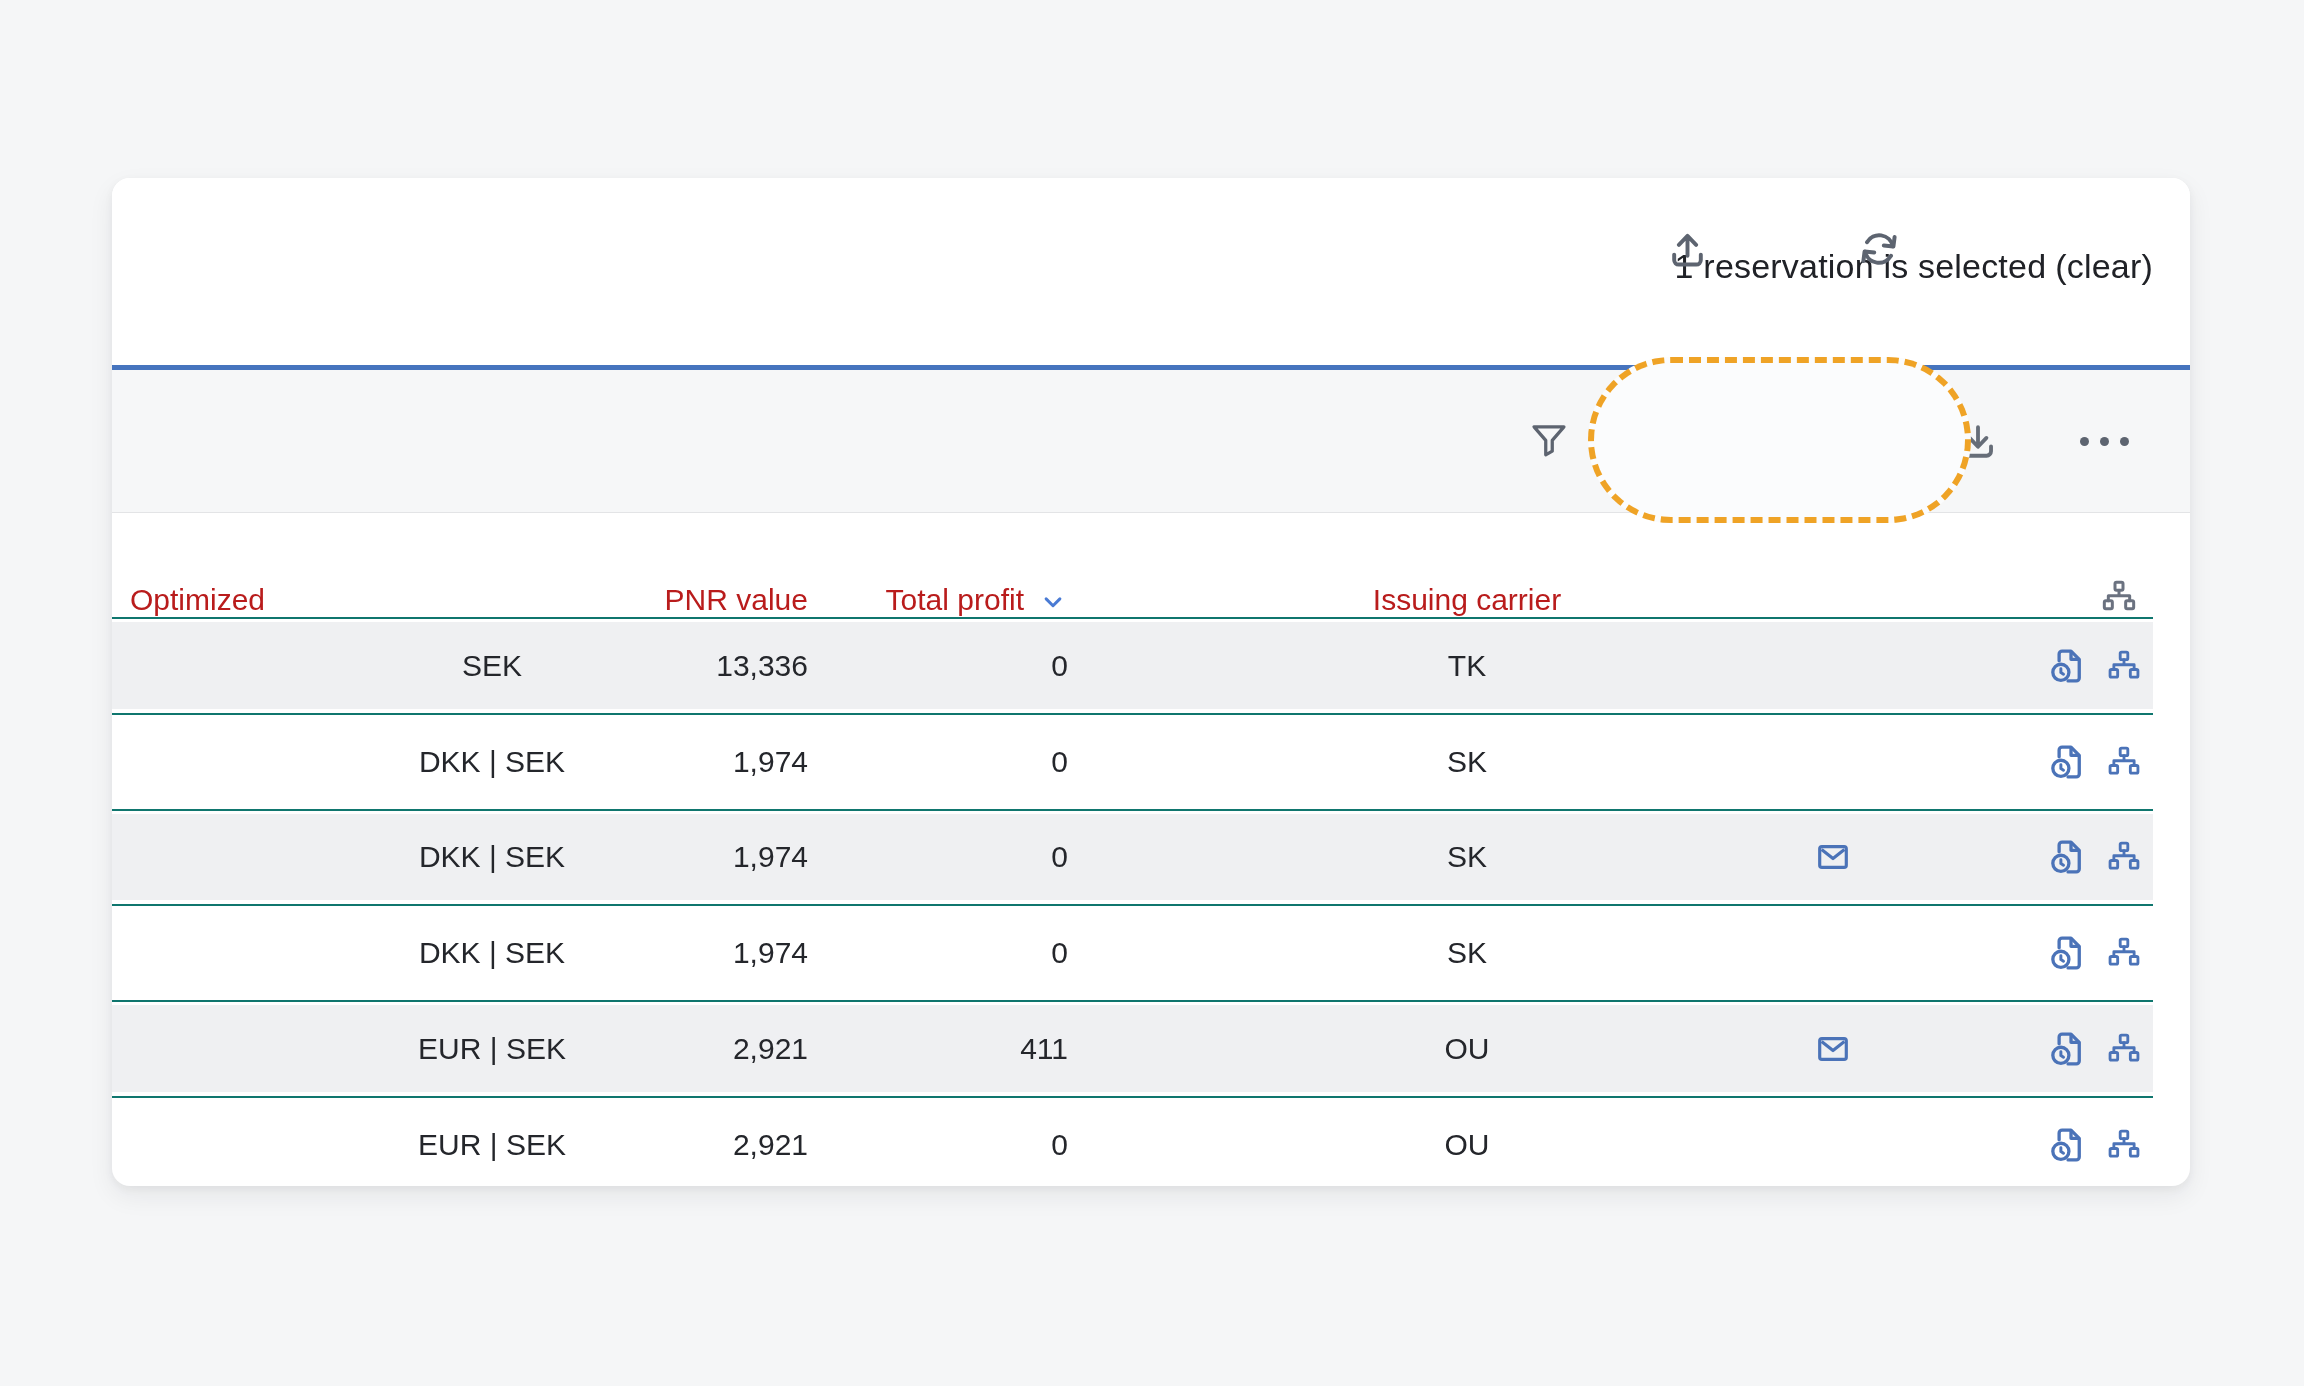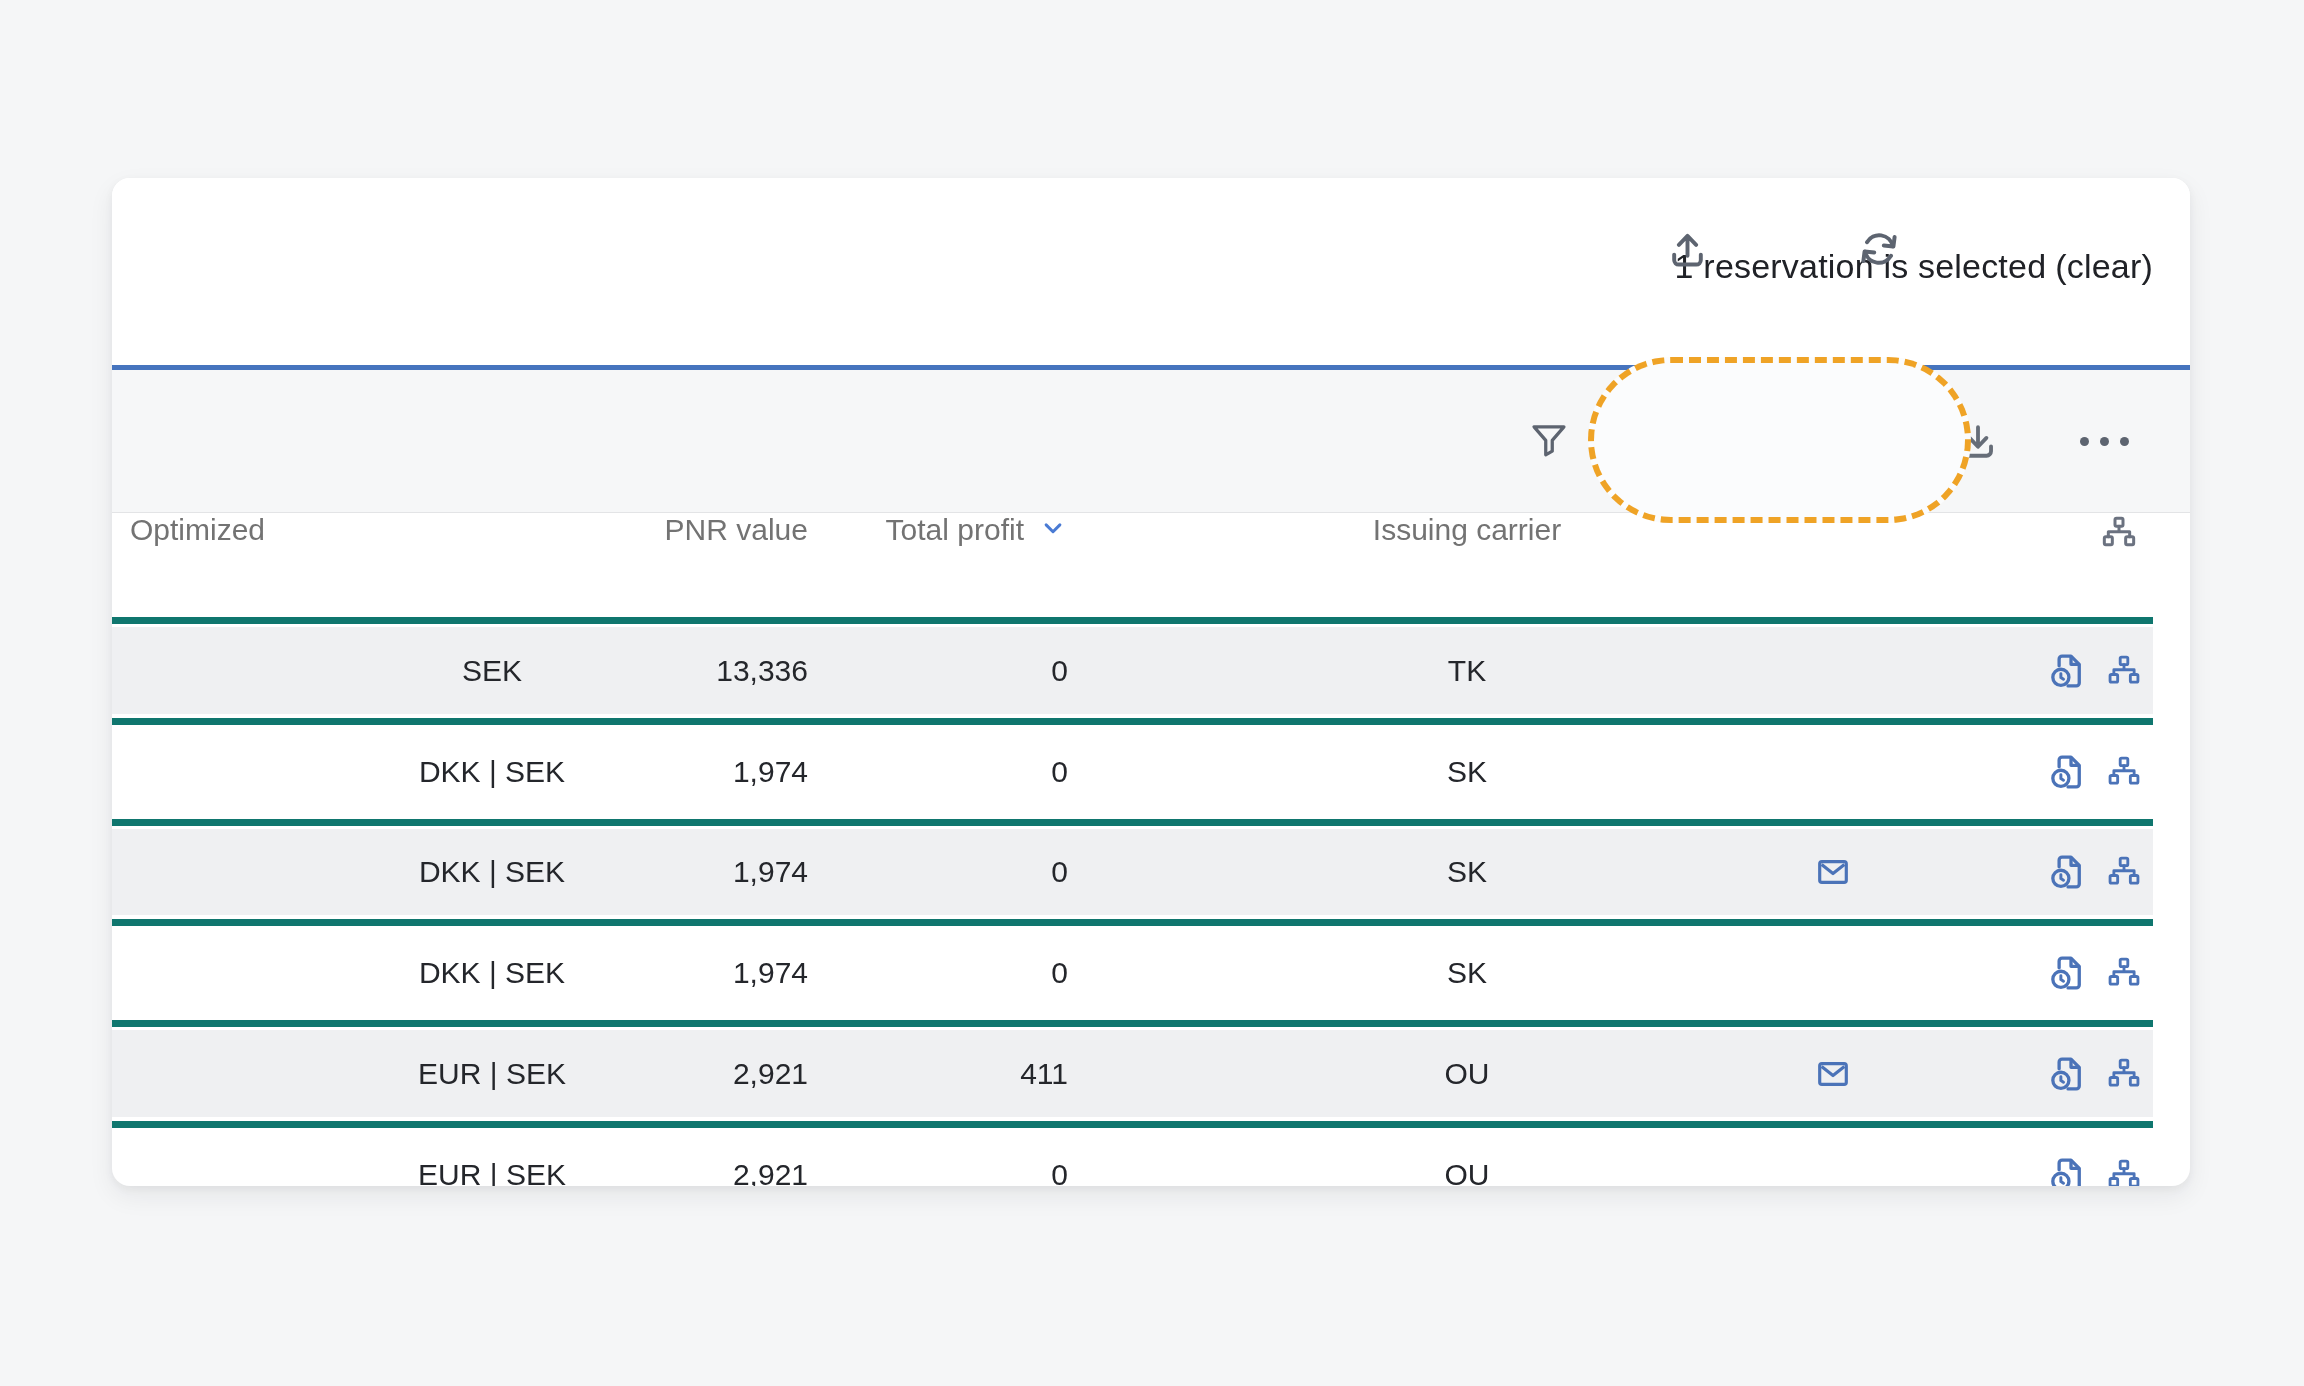--- a/index.html
+++ b/index.html
@@ -36,26 +36,26 @@
     background:#fbfcfd;border:6px dashed #efa326;border-radius:90px;
     box-sizing:border-box;z-index:3;
   }
   .tool.in-capsule{z-index:4;}
   .dots{display:flex;gap:11px;}
   .dots i{width:9px;height:9px;border-radius:50%;background:#5d6470;display:block;}
   
   .thead{
     position:absolute;left:0;top:335px;width:2041px;height:104px;background:#fff;z-index:0;
   }
-  .hcell{position:absolute;top:0;height:104px;display:flex;align-items:flex-start;font-size:30px;color:#737373;}
+  .hcell{position:absolute;top:0;height:104px;display:flex;align-items:flex-end;font-size:30px;color:#b91c1c;}
   .hcell.c{justify-content:center;}
   .hcell.r{justify-content:flex-end;}
   
   .rows{position:absolute;left:0;top:439px;width:2041px;z-index:0;}
-  .row{position:relative;height:93.8px;border-top:7px solid #0f766e;--rowbg:#ffffff;}
+  .row{position:relative;height:93.8px;border-top:2px solid #0f766e;--rowbg:#ffffff;}
   .row.striped{--rowbg:#eff0f2;}
   .row.striped::before{
     content:"";position:absolute;left:0;right:0;top:3px;bottom:4px;background:#eff0f2;
   }
   .cell{position:absolute;top:0;height:100%;display:flex;align-items:center;font-size:30px;color:#24262b;z-index:1;}
   .cell.c{justify-content:center;}
   .cell.r{justify-content:flex-end;}
   .icon-cell{gap:17px;}
   .col-opt  {left:18px;   width:150px;}
   .col-fare {left:250px;  width:260px;}

